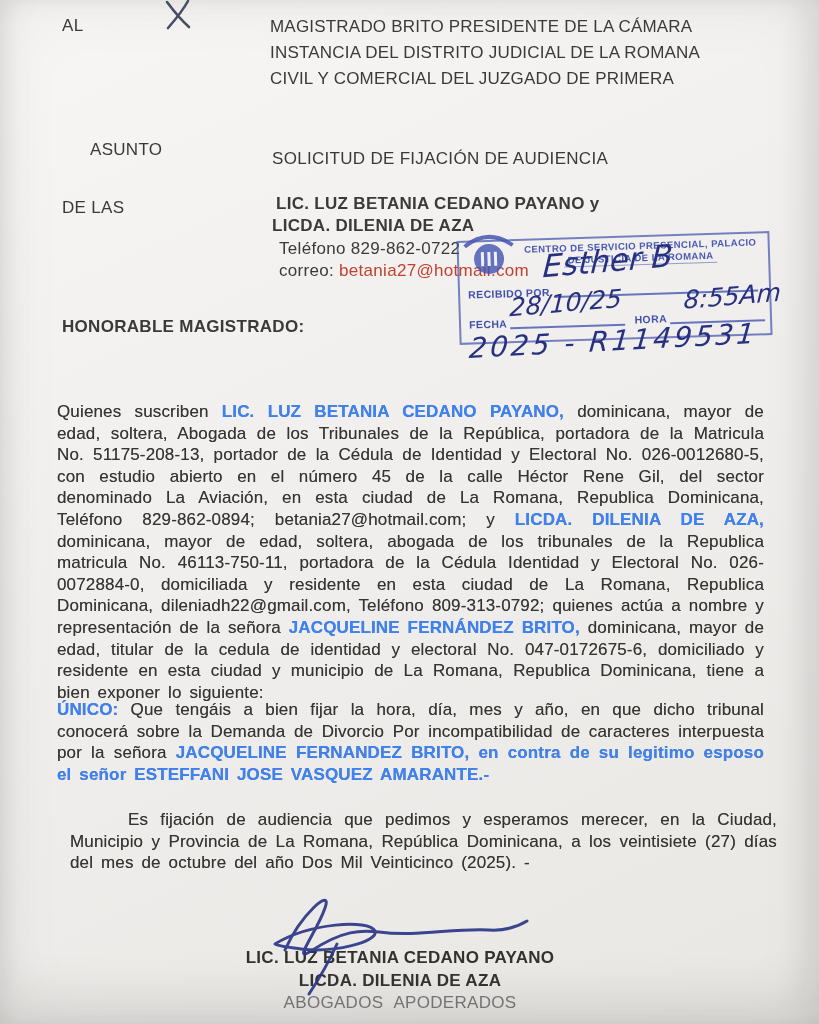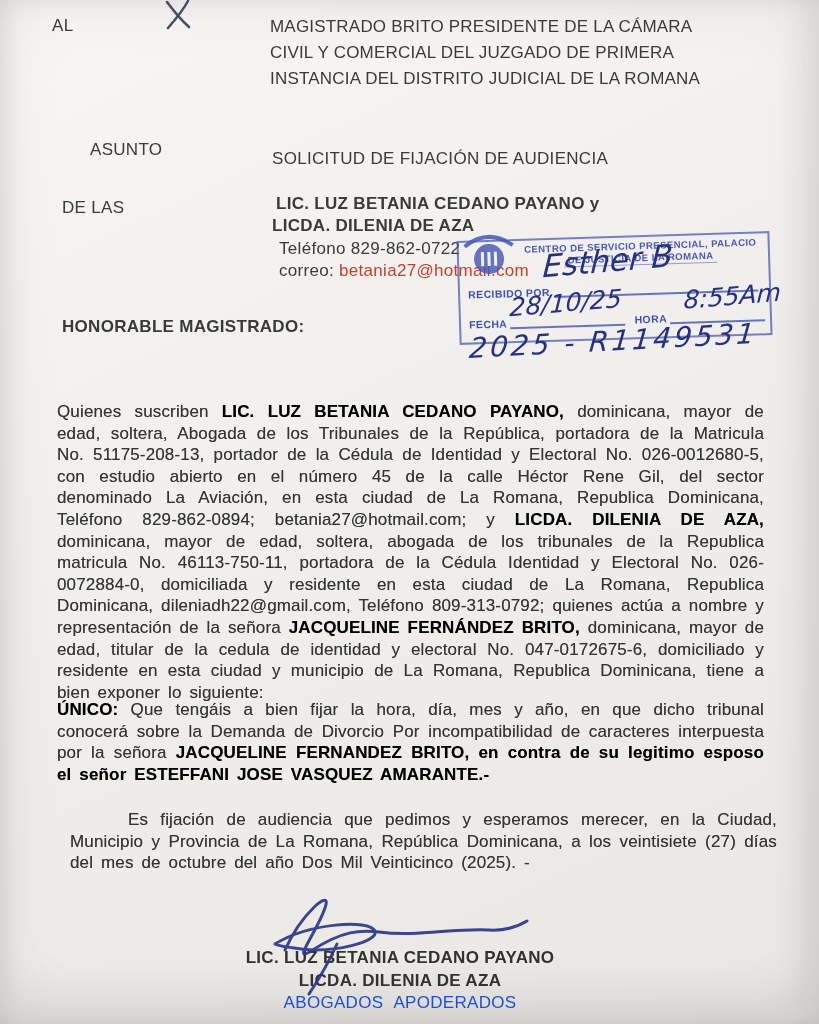--- a/index.html
+++ b/index.html
@@ -14,55 +14,55 @@
   .abs{position:absolute;}
   .lbl{font-size:17px;letter-spacing:.3px;color:#3a3a38;}
   .bold{font-weight:bold;}
   .recipient{width:470px;font-size:17px;line-height:26px;letter-spacing:.2px;color:#3a3a38;}
   .recipient div{white-space:nowrap;}
   .para{
     width:707px;font-size:17px;line-height:21.6px;text-align:justify;
     word-spacing:3px;letter-spacing:.15px;color:#343431;
     text-shadow:0 0 .5px rgba(40,40,40,.55);
   }
-  .para b{color:#000000;}
+  .para b{color:#3b82f6;}
   .email{color:#c2402f;}
   
   .stamp{
     left:458px;top:236px;width:309px;height:100px;
     border:2.5px solid rgba(68,85,176,.72);
     transform:rotate(-1.8deg);
     color:#4455b0;overflow:visible;
   }
   .stamp-title{margin:3px 4px 0 58px;text-align:center;font-weight:bold;
     font-size:9.6px;letter-spacing:.4px;line-height:11.5px;color:#4c5ab4;}
   .stamp-row{position:absolute;display:flex;align-items:flex-end;font-weight:bold;
     font-size:10.5px;letter-spacing:.4px;color:#4050ae;}
   .stamp-line{border-bottom:2px solid rgba(68,85,176,.8);height:12px;}
   .hand{
     font-family:"DejaVu Sans",sans-serif;font-style:italic;color:#273180;
     transform:rotate(-3deg) skewX(-8deg);transform-origin:left bottom;white-space:nowrap;
   }
   .sig-names{left:150px;top:947px;width:500px;text-align:center;
     font-size:17px;line-height:22.5px;letter-spacing:.3px;color:#39393六6;}
-  .sig-names .role{font-weight:normal;color:#1d4ed8;word-spacing:6px;}
+  .sig-names .role{font-weight:normal;color:#737373;word-spacing:6px;}
 </style>
 </head>
 <body>
 
 <svg class="abs" style="left:158px;top:0;" width="42" height="30" viewBox="0 0 42 30">
   <path d="M9,2 C15,10 23,20 31,27" stroke="#454e63" stroke-width="2.6" fill="none" stroke-linecap="round"></path>
   <path d="M30,1 C24,12 17,20 10,28" stroke="#454e63" stroke-width="2.6" fill="none" stroke-linecap="round"></path>
 </svg>
 
-<div class="abs lbl" style="left:52px;top:16px;">AL</div>
+<div class="abs lbl" style="left:62px;top:16px;">AL</div>
 <div class="abs recipient" style="left:270px;top:14px;">
   <div>MAGISTRADO  BRITO  PRESIDENTE  DE  LA  CÁMARA</div>
+  <div>INSTANCIA DEL DISTRITO JUDICIAL DE LA ROMANA</div>
   <div>CIVIL Y COMERCIAL DEL  JUZGADO  DE  PRIMERA</div>
-  <div>INSTANCIA DEL DISTRITO JUDICIAL DE LA ROMANA</div>
 </div>
 
 <div class="abs lbl" style="left:62px;top:140px;margin-left:28px;">ASUNTO</div>
 <div class="abs lbl" style="left:272px;top:149px;">SOLICITUD DE FIJACIÓN DE AUDIENCIA</div>
 
 <div class="abs lbl" style="left:62px;top:198px;">DE LAS</div>
 <div class="abs lbl bold" style="left:276px;top:194px;">LIC. LUZ BETANIA CEDANO PAYANO  y</div>
 <div class="abs lbl bold" style="left:272px;top:216px;">LICDA. DILENIA DE AZA</div>
 <div class="abs lbl" style="left:279px;top:239px;">Teléfono 829-862-0722</div>
 <div class="abs lbl" style="left:279px;top:261px;">

